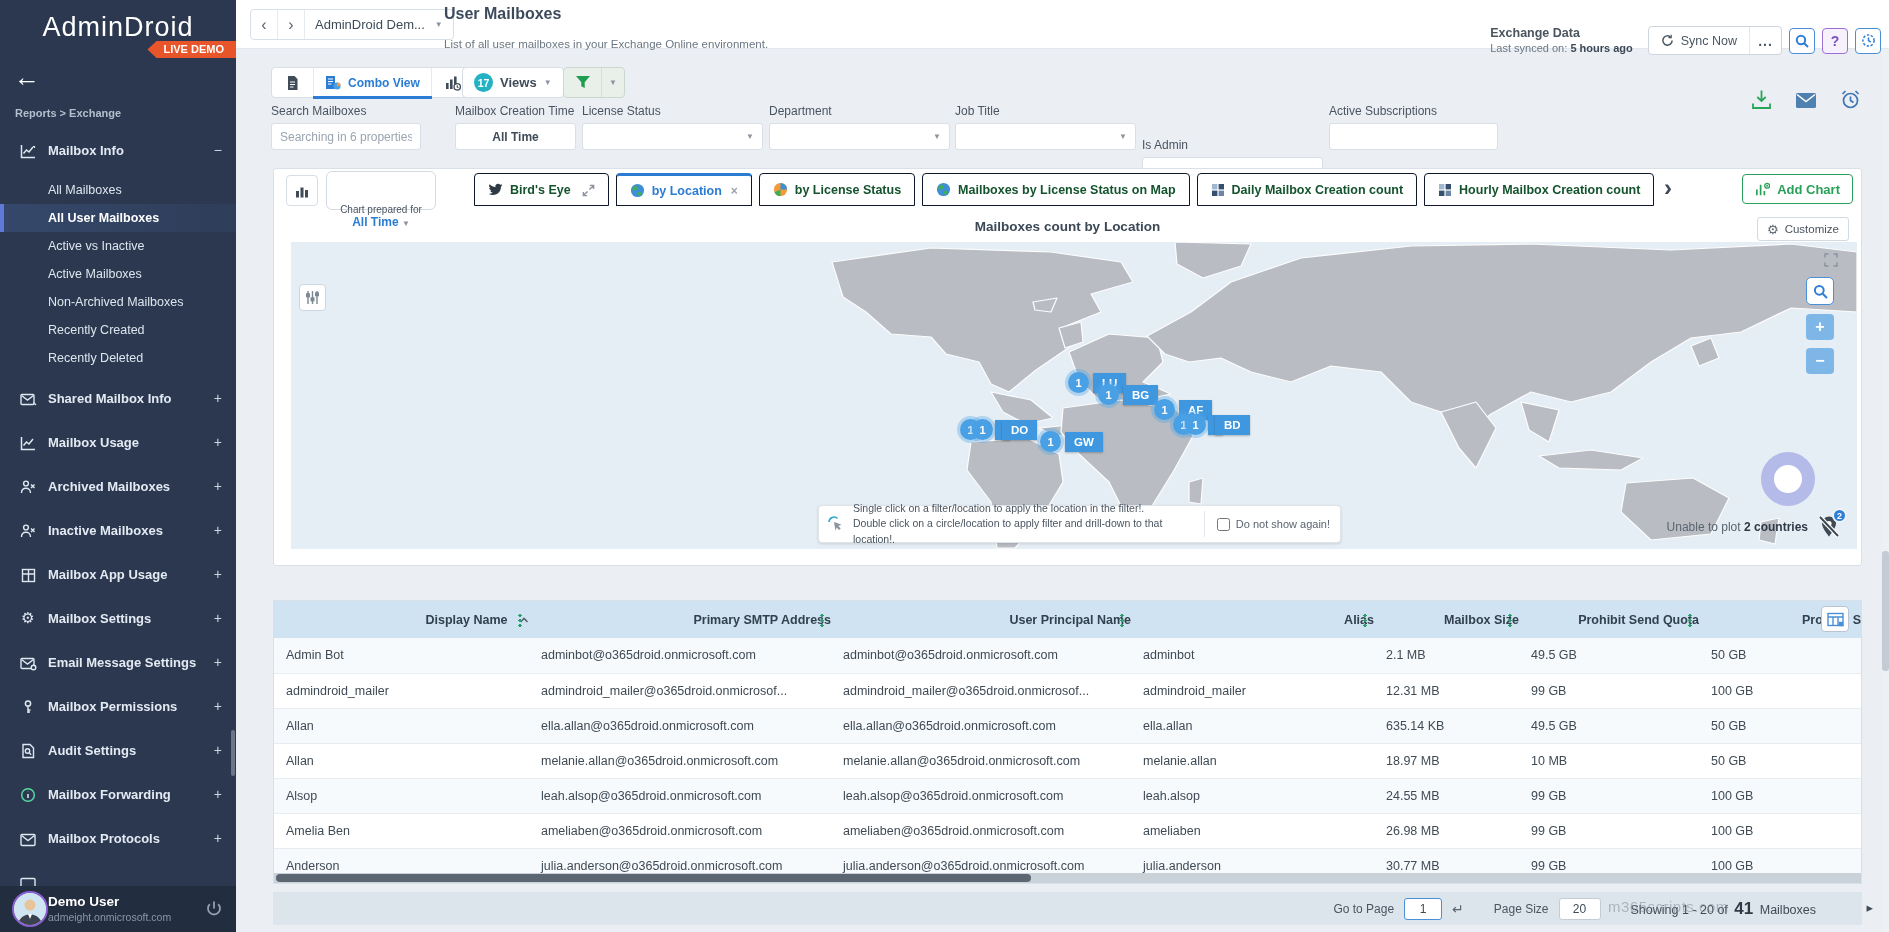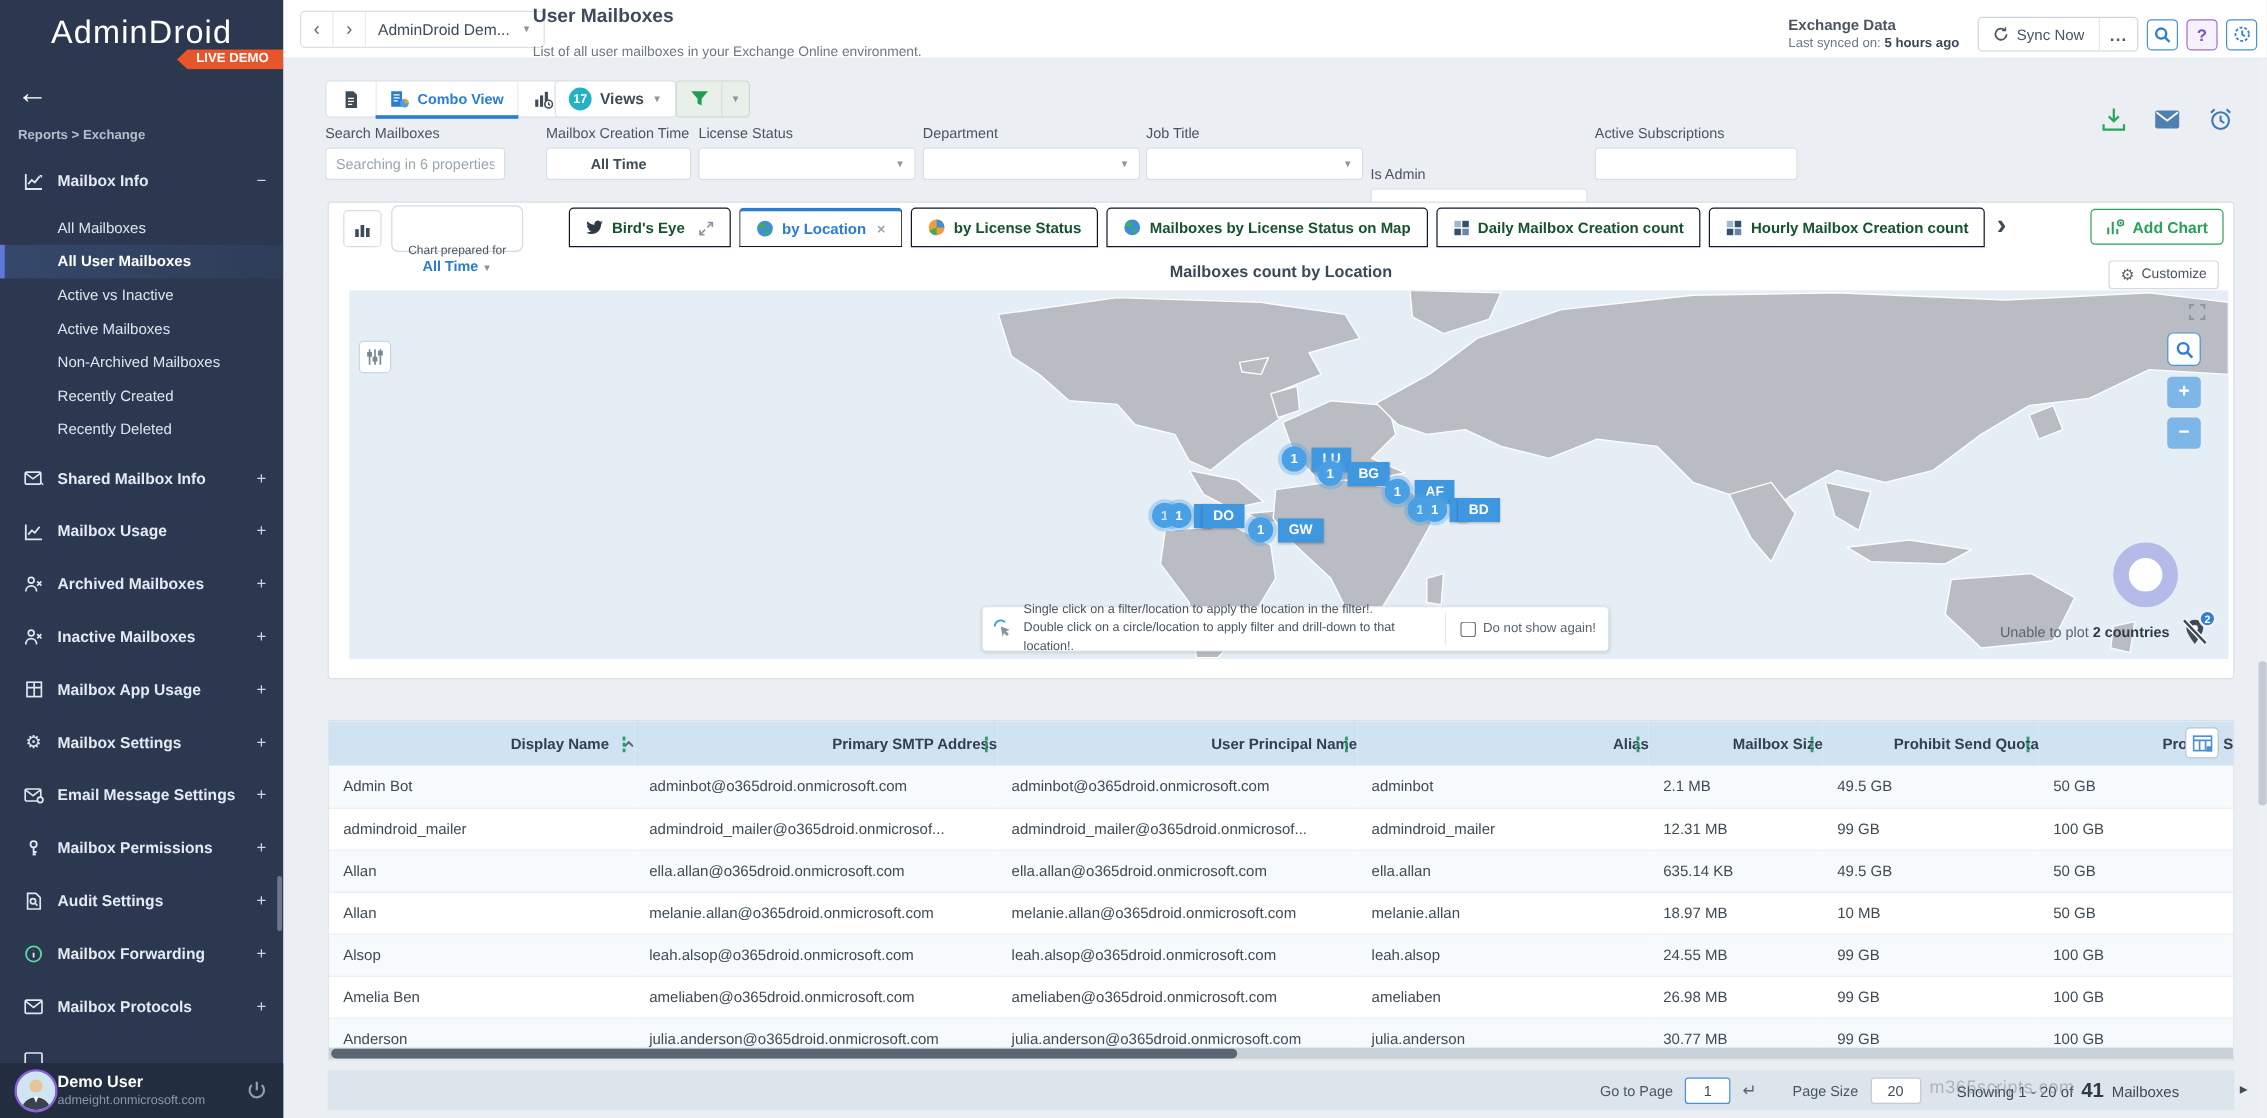--- a/index.html
+++ b/index.html
@@ -35,21 +35,21 @@
 
   
   .topbar { position:absolute; left:236px; top:0; width:1653px; height:49px; background:#fff; border-bottom:1px solid #e3e8ee; z-index:5; }
   .tenant { position:absolute; left:14px; top:9px; height:31px; border:1px solid #d9dfe7; border-radius:4px; display:flex; align-items:center; background:#fff; }
   .tenant-nav { width:27px; text-align:center; font-size:16px; color:#5a6570; border-right:1px solid #e6ebf0; cursor:pointer; line-height:29px; }
   .tenant-label { padding:0 10px; font-size:13px; color:#3f4b57; display:flex; align-items:center; gap:10px; cursor:pointer; }
   .caret-down { font-size:8px; color:#8a95a1; }
   .page-title { position:absolute; left:208px; top:5px; }
   .page-title h1 { font-size:16px; font-weight:700; color:#3c4a5c; }
   .page-sub { font-size:11.5px; color:#6b7784; margin-top:15px; }
-  .topbar-right { position:absolute; right:8px; top:4px; height:49px; display:flex; align-items:center; gap:7px; }
+  .topbar-right { position:absolute; right:8px; top:16px; height:49px; display:flex; align-items:center; gap:7px; }
   .sync-info { text-align:left; margin-right:8px; line-height:1.3; }
   .sync-title { font-size:12.5px; font-weight:700; color:#4a5560; }
   .sync-sub { font-size:11px; color:#6b7784; }
   .sync-sub b { color:#3c4856; }
   .sync-group { display:flex; height:29px; border:1px solid #cdd5de; border-radius:4px; overflow:hidden; background:#fff; }
   .sync-btn { display:flex; align-items:center; gap:7px; padding:0 12px; font-size:12.5px; color:#4a5663; cursor:pointer;text-align:right; }
   .more-btn { width:32px; border-left:1px solid #e2e8ee; display:grid; place-items:center; font-size:14px; font-weight:700; color:#4a5663; letter-spacing:1px; cursor:pointer; }
   .tb-iconbtn { width:26px; height:26px; border-radius:4px; display:grid; place-items:center; cursor:pointer; background:#fff; }
   .tb-search { border:1.5px solid #4a90d9; }
   .tb-help { border:1.5px solid #9b6fd6; background:#f6f1fc; color:#7b4fc6; font-weight:700; font-size:14px; }

